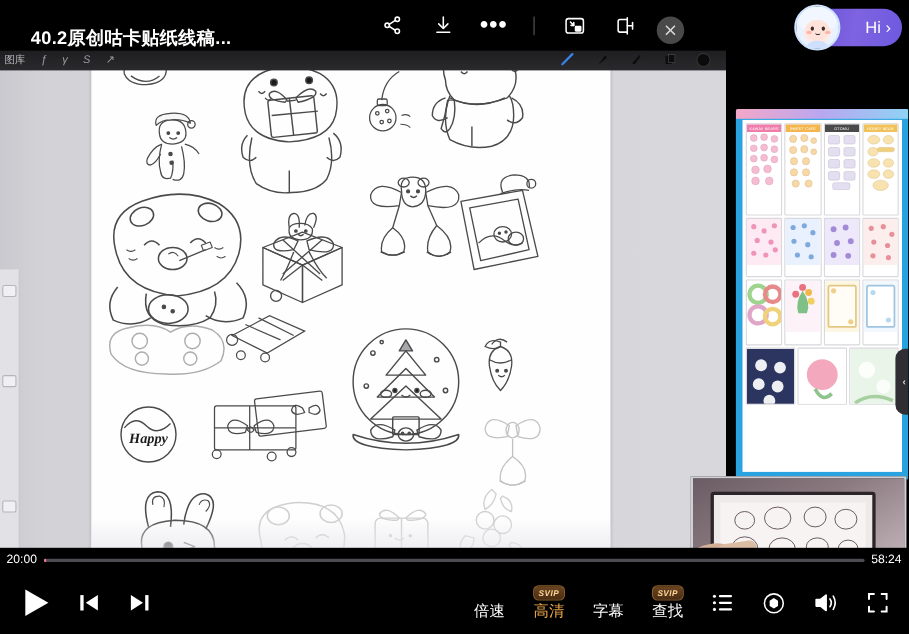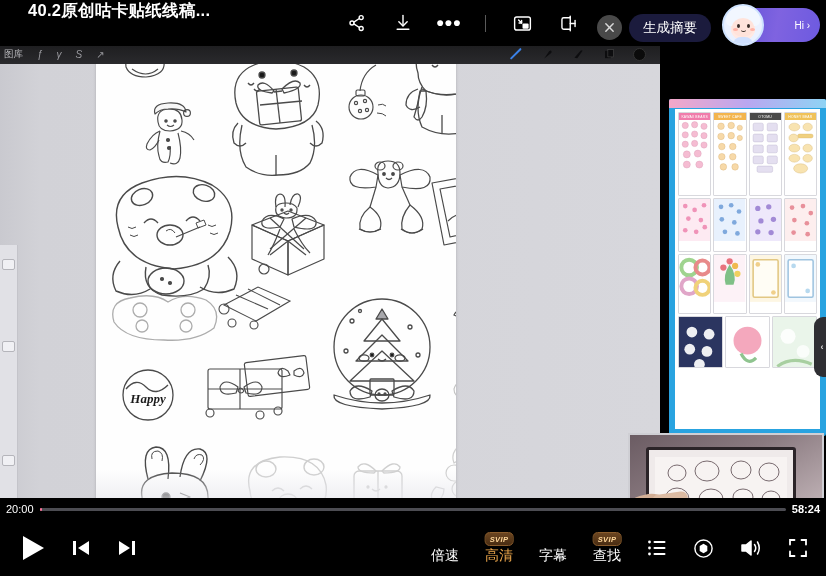--- a/index.html
+++ b/index.html
@@ -3,21 +3,21 @@
 <meta charset="utf-8">
 <style>
   * { margin:0; padding:0; box-sizing:border-box; }
   html,body { width:826px; height:576px; overflow:hidden; background:#000;
               font-family:"Liberation Sans","DejaVu Sans",sans-serif; }
 
   #app { position:relative; width:826px; height:576px; background:#000; overflow:hidden; }
 
   
   .topbar { position:absolute; left:0; top:0; width:826px; height:46px; background:#000;
-            display:flex; align-items:flex-start; z-index:60; }
+            display:flex; align-items:flex-end; z-index:60; }
   .vid-title { margin-left:28px; color:#fff; font-size:16.5px; font-weight:bold;
                letter-spacing:.3px; white-space:nowrap; }
   .top-icons { position:absolute; left:344px; top:0; height:46px; display:flex;
                align-items:center; gap:20px; }
   .tico { width:26px; height:26px; display:flex; align-items:center; justify-content:center;
           cursor:pointer; }
   .tico svg { display:block; }
   .tdiv { width:1px; height:17px; background:#5a5a5a; margin:0 3px; }
   .dots { color:#fff; font-size:21px; line-height:10px; letter-spacing:1px; font-weight:bold; }
 
@@ -42,21 +42,21 @@
   .av-face { position:absolute; left:8px; top:12px; width:22px; height:19px;
              background:#ffe3db; border-radius:50%; }
   .av-eye { position:absolute; top:18px; width:3px; height:4px; background:#3a2d28; border-radius:50%; }
   .av-eye.l { left:13px; } .av-eye.r { left:23px; }
   .av-cheek { position:absolute; top:22px; width:5px; height:3px; background:#ffb3a7; border-radius:50%; }
   .av-cheek.l { left:9px; } .av-cheek.r { left:26px; }
   .av-mouth { position:absolute; left:17px; top:23px; width:5px; height:3px;
               border-bottom:1.4px solid #3a2d28; border-radius:0 0 6px 6px; }
   .av-body { position:absolute; left:9px; top:31px; width:20px; height:12px;
              background:#cfe0ff; border-radius:8px 8px 0 0; }
-  .hi { position:absolute; right:10px; color:#fff; font-size:10px;margin-left:41px; }
+  .hi { position:absolute; right:10px; color:#fff; font-size:15px;margin-left:41px; }
 
   
   .drawbar { position:absolute; left:0; top:44px; width:660px; height:20px;
              background:linear-gradient(180deg,#1d1d1f 0%,#2a2a2d 100%); z-index:55;
              display:flex; align-items:center; }
   .db-left { display:flex; align-items:center; gap:14px; padding-left:4px; }
   .db-gallery { color:#b9b9bd; font-size:9.5px; }
   .db-ic { color:#9a9a9f; font-size:10px; font-style:italic; }
   .db-right { position:absolute; right:14px; display:flex; align-items:center; gap:17px; }
   .tool { width:14px; height:14px; display:flex; align-items:center; justify-content:center; }
@@ -64,21 +64,21 @@
 
   
   .stage { position:absolute; left:0; top:55px; width:826px; height:455px;
            background:#000; overflow:hidden; }
   .ipad-ui { position:absolute; left:0; top:0; width:660px; height:455px;
              background:linear-gradient(90deg,#c9c9cf 0%,#d2d2d7 6%,#d7d7dc 100%); }
   .lpanel { position:absolute; left:0; top:190px; width:18px; height:270px;
             background:#e3e3e8; border-right:1px solid #c4c4ca; opacity:.95; }
   .lp-item { position:absolute; left:2px; width:13px; height:11px; border:1px solid #b4b4ba;
              background:#f3f3f6; border-radius:2px; }
-  .canvas { position:absolute; left:96px; top:0; width:360px; height:455px;
+  .canvas { position:absolute; left:83px; top:0; width:472px; height:455px;
             background:#fefefe; box-shadow:0 0 3px rgba(0,0,0,.18); overflow:hidden; }
   .canvas-fade { position:absolute; left:0; bottom:0; width:100%; height:40px;
                  background:linear-gradient(180deg,rgba(255,255,255,0) 0%,#e9e9ee 100%); }
 
   .art { position:absolute; }
   .art svg { display:block; overflow:visible; }
 
   
   .catalog { position:absolute; left:669px; top:44px; width:157px; height:337px;
              background:#29a3e0; border-radius:2px; overflow:hidden; }
@@ -111,21 +111,21 @@
   .wc-f { position:absolute; background:#dcbba3; border-radius:9px; }
   .sidetab { position:absolute; left:814px; top:262px; width:16px; height:60px;
              background:#2f2f33; border-radius:9px 0 0 9px; display:flex;
              align-items:center; justify-content:center; cursor:pointer; }
   .sidetab b { color:#ddd; font-size:9px; }
 
   
   .progress-wrap { position:absolute; left:0; bottom:56px; width:826px; height:22px;
                    display:flex; align-items:center; z-index:60; background:#000; }
   .tlabel { color:#fff; font-size:11px; padding:0 6px; min-width:40px; }
-  .tlabel.r { text-align:right;font-weight:bold; }
+  .tlabel.r { text-align:left; }
   .bar { position:relative; flex:1; height:3px; background:#4c4c52; border-radius:2px;
          cursor:pointer; }
   .bar-fill { position:absolute; left:0; top:0; height:100%; width:0.3%; background:#fb7299;
               border-radius:2px; }
 
   .controls { position:absolute; left:0; bottom:0; width:826px; height:56px; background:#000;
               display:flex; align-items:center; z-index:60; }
   .cleft { display:flex; align-items:center; gap:24px; padding-left:20px; }
   .cbtn { display:flex; align-items:center; justify-content:center; cursor:pointer; }
   .cright { position:absolute; right:18px; display:flex; align-items:center; gap:26px; }
@@ -183,23 +183,20 @@
       </div>
     </div>
 
     <div class="close-btn">
       <svg width="11" height="11" viewBox="0 0 12 12" stroke="#d9d9d9" stroke-width="1.6" stroke-linecap="round">
         <line x1="2" y1="2" x2="10" y2="10"></line>
           <line x1="10" y1="2" x2="2" y2="10"></line>
       </svg>
     </div>
 
-    <div class="summary-btn">
-      <span>生成摘要</span>
-    </div>
 
     <div class="userchip">
       <div class="avatar">
         <div class="av-hood"></div>
         <div class="av-face"></div>
         <div class="av-eye l"></div>
         <div class="av-eye r"></div>
         <div class="av-cheek l"></div>
         <div class="av-cheek r"></div>
         <div class="av-mouth"></div>

